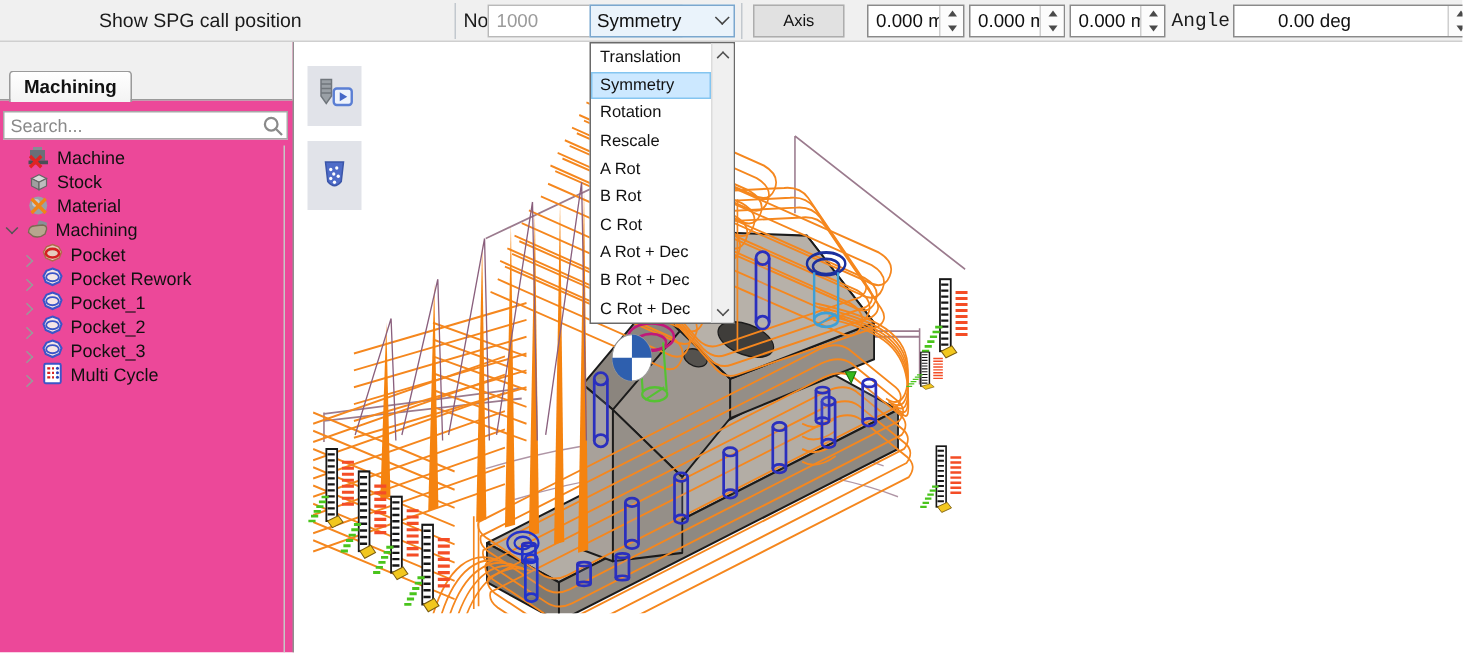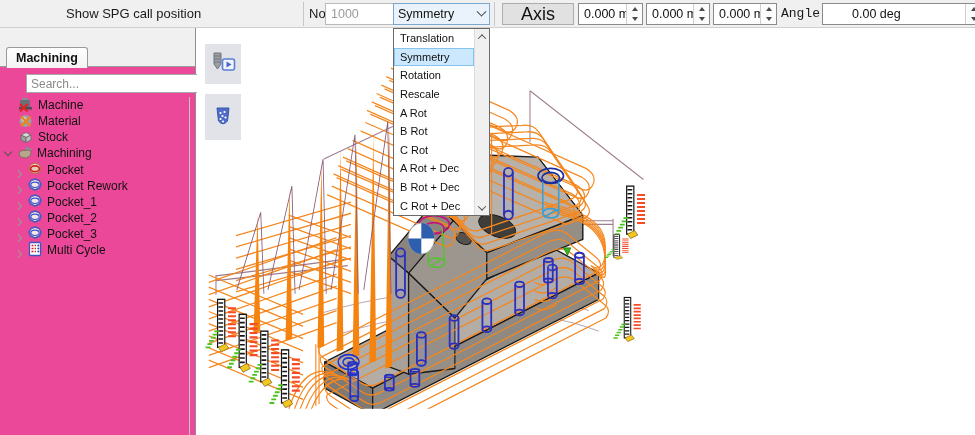--- a/index.html
+++ b/index.html
@@ -19,34 +19,34 @@
   .spinbox.disabled .val { color:#9b9b9b; }
   .spin { width:16px; border-left:1px solid #cfcfcf; display:flex; flex-direction:column; background:#fcfcfc; }
   .spin i { flex:1; display:flex; align-items:center; justify-content:center; cursor:default; }
   .tri-up { width:0; height:0; border-left:3.5px solid transparent; border-right:3.5px solid transparent; border-bottom:4.5px solid #4a4a4a; }
   .tri-dn { width:0; height:0; border-left:3.5px solid transparent; border-right:3.5px solid transparent; border-top:4.5px solid #4a4a4a; }
   .combobox { position:absolute; left:393px; top:3px; width:97px; height:22px;
     background:#eaf3fb; border:1px solid #7ba7ce; display:flex; align-items:center;
     padding:0 4px; cursor:default; }
   .combobox .chev { margin-left:auto; width:7px; height:7px; border-right:1.6px solid #444;
     border-bottom:1.6px solid #444; transform:rotate(45deg) translate(-2px,-2px); }
-  .axis-btn { position:absolute; left:502px; top:3px; width:72px; height:22px;
-    background:#e1e1e1; border:1px solid #adadad; font-family:inherit; font-size:18px; color:#111; }
+  .axis-btn { position:absolute; left:502px; top:3px; width:61px; height:22px;
+    background:#e1e1e1; border:1px solid #adadad; font-family:inherit; font-size:11px; color:#111; }
 
   
   .sidebar { position:absolute; left:0; top:28px; width:196px; height:407px;
     background:#ec4899; border-right:1px solid #8f8f8f; }
   .tab-strip { position:absolute; left:0; top:0; width:100%; height:39px;
     background:#f0f0f0; border-bottom:1px solid #9a9a9a; }
   .tab { position:absolute; left:6px; top:19px; height:21px; padding:0 9px;
     background:linear-gradient(#ffffff,#f3f3f3); border:1px solid #9a9a9a; border-bottom:none;
     border-radius:3px 3px 0 0; display:flex; align-items:center;
     font-weight:bold; font-size:12.5px; }
   .searchbox { position:absolute; left:2px; top:46px; width:190px; height:19px;
-    background:#fff; border:1px solid #a8a8a8; display:flex; align-items:center;margin-left:24px; }
+    background:#fff; border:1px solid #a8a8a8; display:flex; align-items:center; }
   .searchbox input { flex:1; border:none; outline:none; padding:0 4px;
     font-family:inherit; font-size:12px; color:#333; background:transparent; }
   .searchbox input::placeholder { color:#8a8a8a; }
   .searchbox .mag { width:18px; display:flex; align-items:center; justify-content:center; }
   .tree { position:absolute; left:0; top:69px; width:190px; bottom:0;
     border-right:1px solid #c6c6c6; overflow:hidden; }
   .trow { height:16px; display:flex; align-items:center; font-size:12px; white-space:nowrap; cursor:default; }
   .trow .lbl { margin-left:4px; }
   .trow .ico { width:16px; height:16px; flex:0 0 16px; }
   .chevD { width:6px; height:6px; border-right:1.5px solid #555; border-bottom:1.5px solid #555;
@@ -171,33 +171,33 @@
         <svg class="ico" viewBox="0 0 16 16">
             <rect x="4" y="1" width="6" height="3" fill="#868b94"></rect>
             <rect x="2" y="3" width="10" height="7" fill="#6a6f78"></rect>
             <rect x="1" y="10" width="13" height="2.5" fill="#4a4e55"></rect>
             <path d="M2,7 L9.5,14.5 M9.5,7 L2,14.5" stroke="#e02424" stroke-width="2.2" fill="none"></path>
           </svg>
         <span class="lbl">Machine</span>
       </div>
       <div class="trow ind1">
         <svg class="ico" viewBox="0 0 16 16">
+            <path d="M3,6 L8,3.5 L13,6 L8,8.5 Z" fill="#d9d9d9" stroke="#666" stroke-width="0.8"></path>
+            <path d="M3,6 L8,8.5 L8,13.5 L3,11 Z" fill="#9f9f9f" stroke="#666" stroke-width="0.8"></path>
+            <path d="M8,8.5 L13,6 L13,11 L8,13.5 Z" fill="#bdbdbd" stroke="#666" stroke-width="0.8"></path>
+          </svg>
+        <span class="lbl">Stock</span>
+      </div>
+      <div class="trow ind1">
+        <svg class="ico" viewBox="0 0 16 16">
             <circle cx="7.5" cy="8" r="6" fill="#9aa0a8"></circle>
             <circle cx="6" cy="6.3" r="2.6" fill="#c4c9cf"></circle>
             <path d="M3,3.5 L12.5,13 M12.5,3.5 L3,13" stroke="#f08418" stroke-width="2.2" fill="none"></path>
           </svg>
         <span class="lbl">Material</span>
-      </div>
-      <div class="trow ind1">
-        <svg class="ico" viewBox="0 0 16 16">
-            <path d="M3,6 L8,3.5 L13,6 L8,8.5 Z" fill="#d9d9d9" stroke="#666" stroke-width="0.8"></path>
-            <path d="M3,6 L8,8.5 L8,13.5 L3,11 Z" fill="#9f9f9f" stroke="#666" stroke-width="0.8"></path>
-            <path d="M8,8.5 L13,6 L13,11 L8,13.5 Z" fill="#bdbdbd" stroke="#666" stroke-width="0.8"></path>
-          </svg>
-        <span class="lbl">Stock</span>
       </div>
       <div class="trow">
         <span class="chevD"></span>
         <svg class="ico" viewBox="0 0 16 16">
             <rect x="8" y="2.5" width="6" height="4.5" rx="1" fill="#8a8f98" transform="rotate(18 11 5)"></rect>
             <path d="M2,10 q0,-4.5 4.5,-4.5 l5,-0.5 q3,0.5 2.5,3 l-1,3 q-3.5,3 -8,1.5 Z" fill="#b7a68e" stroke="#7a6a52" stroke-width="0.9"></path>
           </svg>
         <span class="lbl">Machining</span>
       </div>
       <div class="trow ind2">

